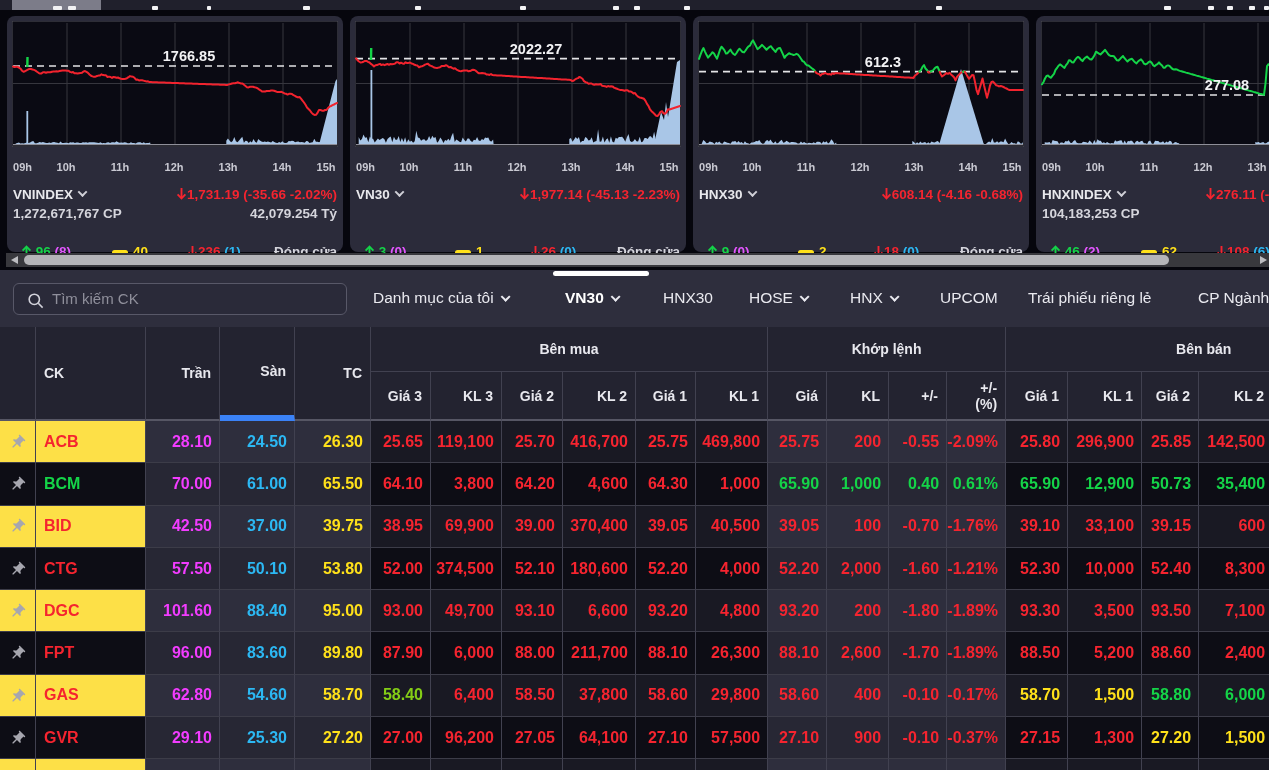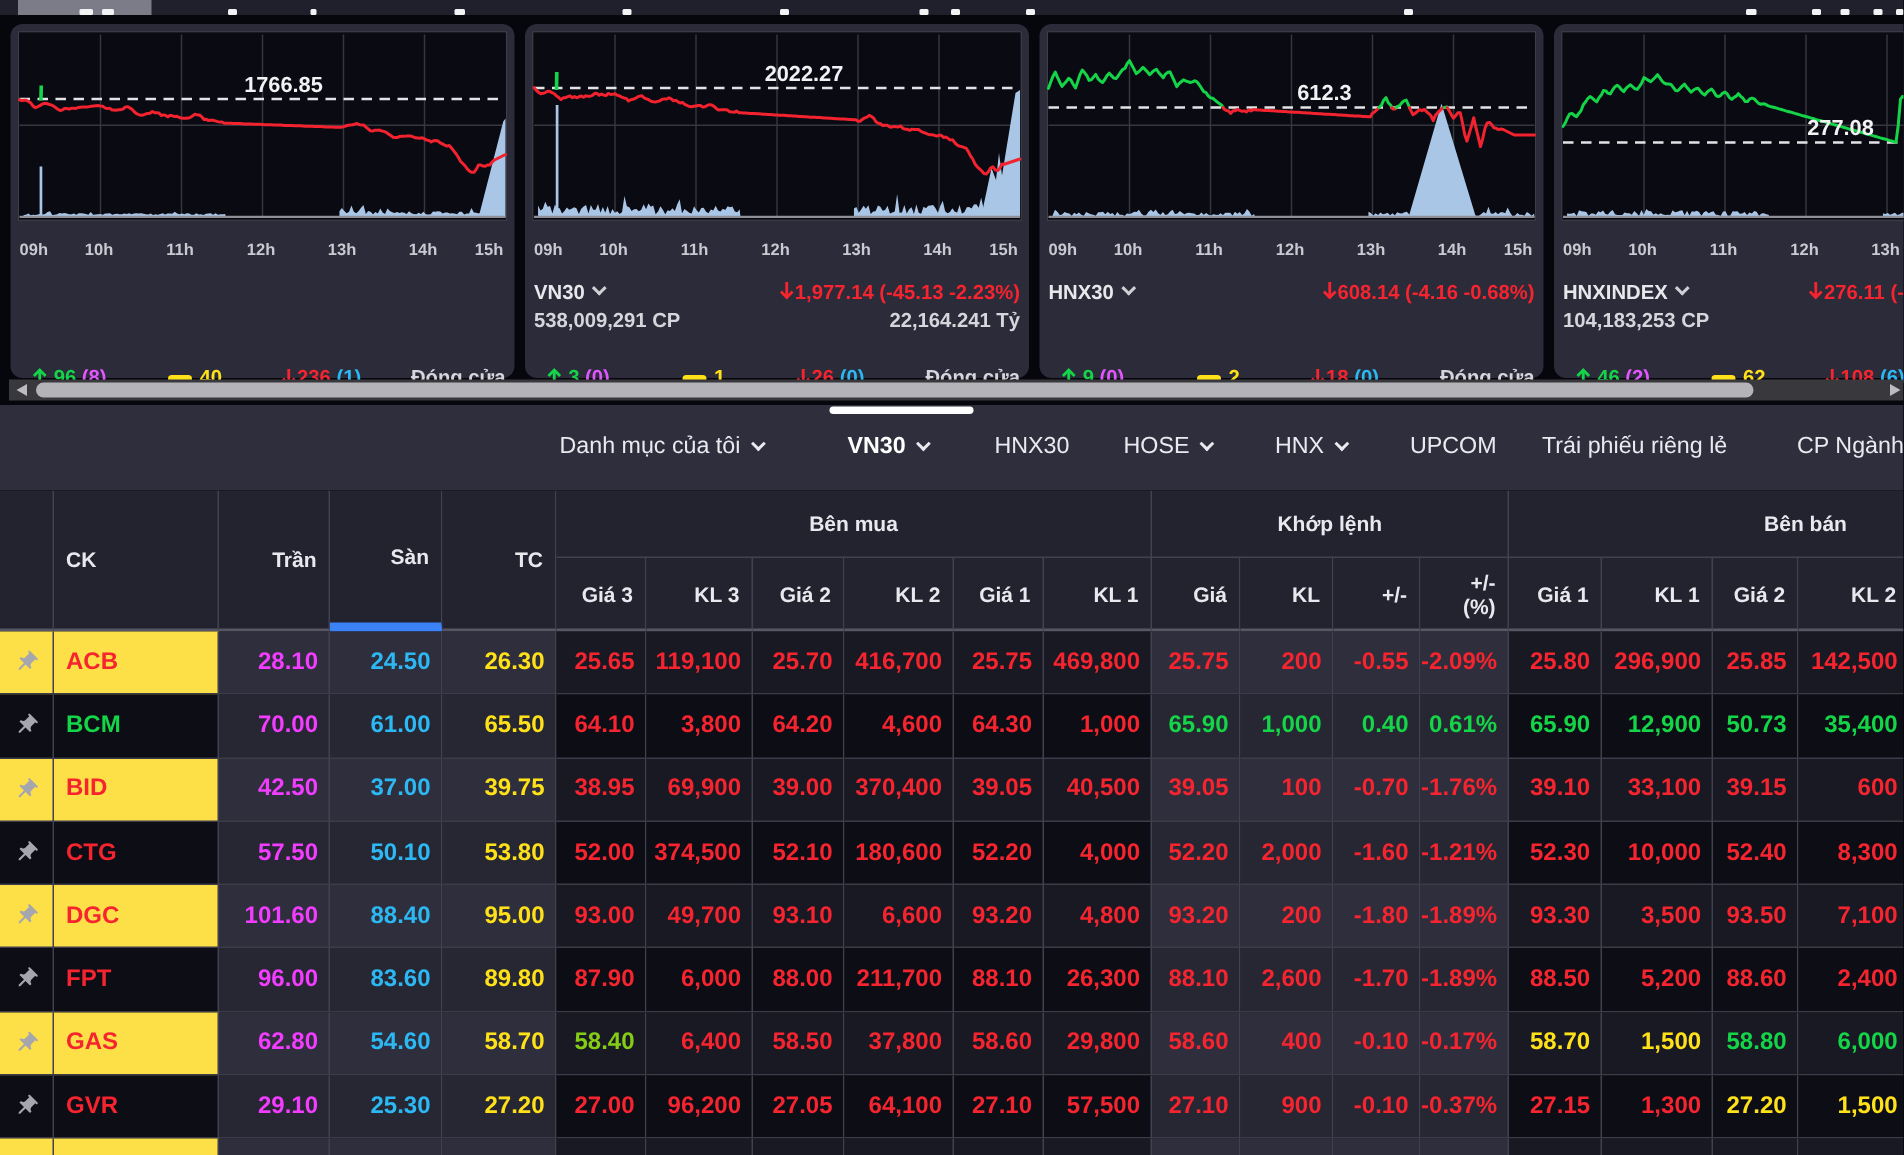--- a/index.html
+++ b/index.html
@@ -92,20 +92,27 @@
 </svg>
 <div class="times">
       <span style="left:10.5px">09h</span>
       <span style="left:54px">10h</span>
       <span style="left:108px">11h</span>
       <span style="left:162px">12h</span>
       <span style="left:216px">13h</span>
       <span style="left:270px">14h</span>
       <span style="left:314px">15h</span>
     </div>
+<div class="r1"><span>VNINDEX</span><span class="chev"></span><span class="rr red" style=""><svg width="11" height="13" viewBox="0 0 11 13" style="vertical-align:-1.5px">
+          <g fill="none" stroke="#f5242f" stroke-width="1.9">
+            <line x1="5.5" y1="1" x2="5.5" y2="11"></line>
+            <path d="M1.6 7.3 L5.5 11.3 L9.4 7.3"></path>
+          </g>
+        </svg>1,731.19 (-35.66 -2.02%)</span></div>
+<div class="r2"><span>1,272,671,767 CP</span><span class="rr">42,079.254 Tỷ</span></div>
 <div class="r3">
       <span class="g1"><span class="grn"><svg width="11" height="13" viewBox="0 0 11 13" style="vertical-align:-1.5px">
             <g fill="none" stroke="#14d448" stroke-width="1.9" transform="rotate(180 5.5 6.5)">
               <line x1="5.5" y1="1" x2="5.5" y2="11"></line>
               <path d="M1.6 7.3 L5.5 11.3 L9.4 7.3"></path>
             </g>
           </svg> 96</span> <span class="mag">(8)</span></span>
       <span class="g2"><span class="dash"></span><span class="yel">40</span></span>
       <span class="g3"><span class="red"><svg width="11" height="13" viewBox="0 0 11 13" style="vertical-align:-1.5px">
             <g fill="none" stroke="#f5242f" stroke-width="1.9">
@@ -142,21 +149,20 @@
       <span style="left:216px">13h</span>
       <span style="left:270px">14h</span>
       <span style="left:314px">15h</span>
     </div>
 <div class="r1"><span>VN30</span><span class="chev"></span><span class="rr red" style=""><svg width="11" height="13" viewBox="0 0 11 13" style="vertical-align:-1.5px">
           <g fill="none" stroke="#f5242f" stroke-width="1.9">
             <line x1="5.5" y1="1" x2="5.5" y2="11"></line>
             <path d="M1.6 7.3 L5.5 11.3 L9.4 7.3"></path>
           </g>
         </svg>1,977.14 (-45.13 -2.23%)</span></div>
-<div class="r2"><span>538,009,291 CP</span><span class="rr">22,164.241 Tỷ</span></div>
 <div class="r3">
       <span class="g1"><span class="grn"><svg width="11" height="13" viewBox="0 0 11 13" style="vertical-align:-1.5px">
             <g fill="none" stroke="#14d448" stroke-width="1.9" transform="rotate(180 5.5 6.5)">
               <line x1="5.5" y1="1" x2="5.5" y2="11"></line>
               <path d="M1.6 7.3 L5.5 11.3 L9.4 7.3"></path>
             </g>
           </svg> 3</span> <span class="mag">(0)</span></span>
       <span class="g2"><span class="dash"></span><span class="yel">1</span></span>
       <span class="g3"><span class="red"><svg width="11" height="13" viewBox="0 0 11 13" style="vertical-align:-1.5px">
             <g fill="none" stroke="#f5242f" stroke-width="1.9">
@@ -267,20 +273,27 @@
           </svg>108</span> <span class="cyn">(6)</span></span>
     </div>
 </div>
 <div class="hscroll">
     <span class="harrow l"></span>
     <span class="hthumb"></span>
     <span class="harrow r"></span>
   </div>
 <div class="nav">
 <span class="pill"></span>
+<div class="search">
+      <svg width="19" height="19" viewBox="0 0 24 24" fill="none" stroke="#d2d2da" stroke-width="2">
+        <circle cx="10.5" cy="10.5" r="6.5"></circle>
+        <line x1="15.5" y1="15.5" x2="21" y2="21"></line>
+      </svg>
+      <span class="ph">Tìm kiếm CK</span>
+    </div>
 <span class="tab" style="left:373px">Danh mục của tôi<span class="chev"></span></span>
     <span class="tab" style="left:565px"><b>VN30</b><span class="chev"></span></span>
     <span class="tab" style="left:663px">HNX30</span>
     <span class="tab" style="left:749px">HOSE<span class="chev"></span></span>
     <span class="tab" style="left:850px">HNX<span class="chev"></span></span>
     <span class="tab" style="left:940px">UPCOM</span>
     <span class="tab" style="left:1028px">Trái phiếu riêng lẻ</span>
     <span class="tab" style="left:1198px">CP Ngành</span>
 </div>
 <div class="tblwrap">

